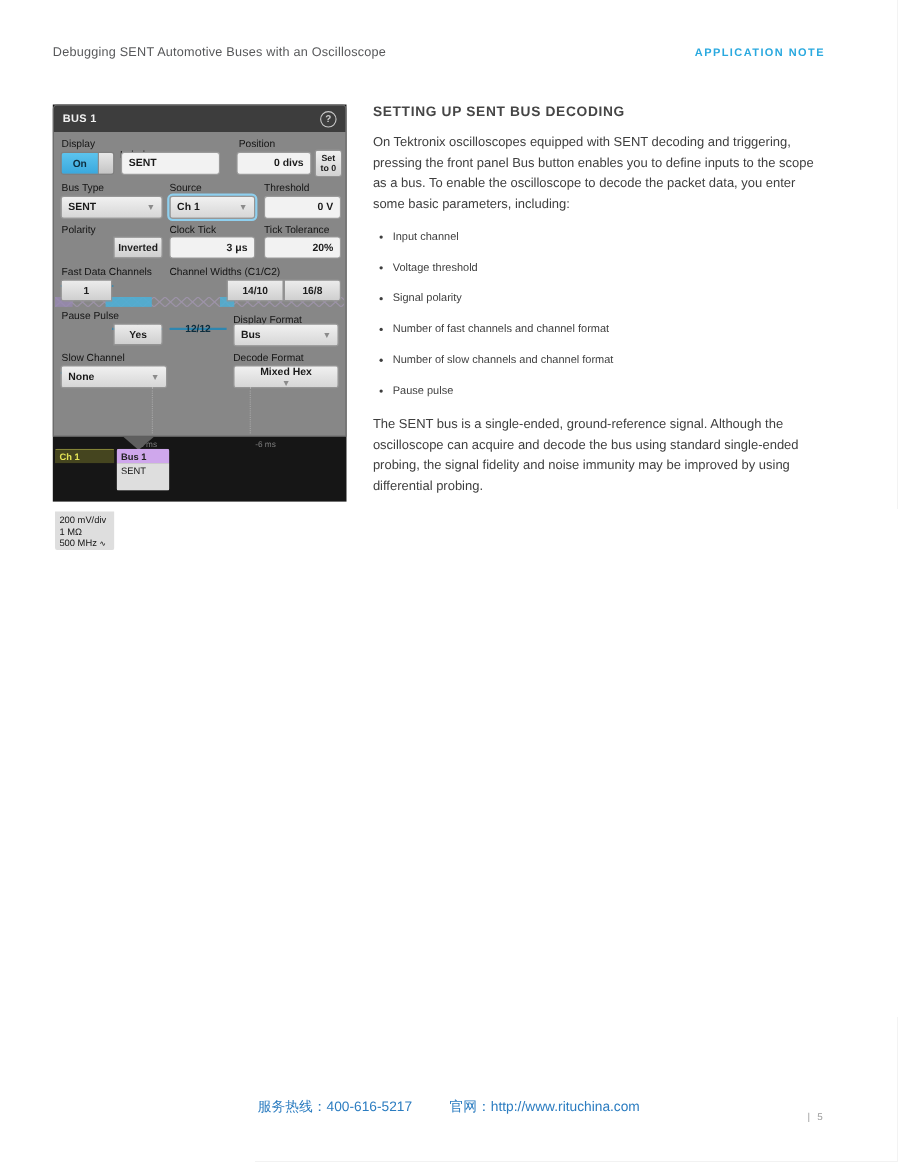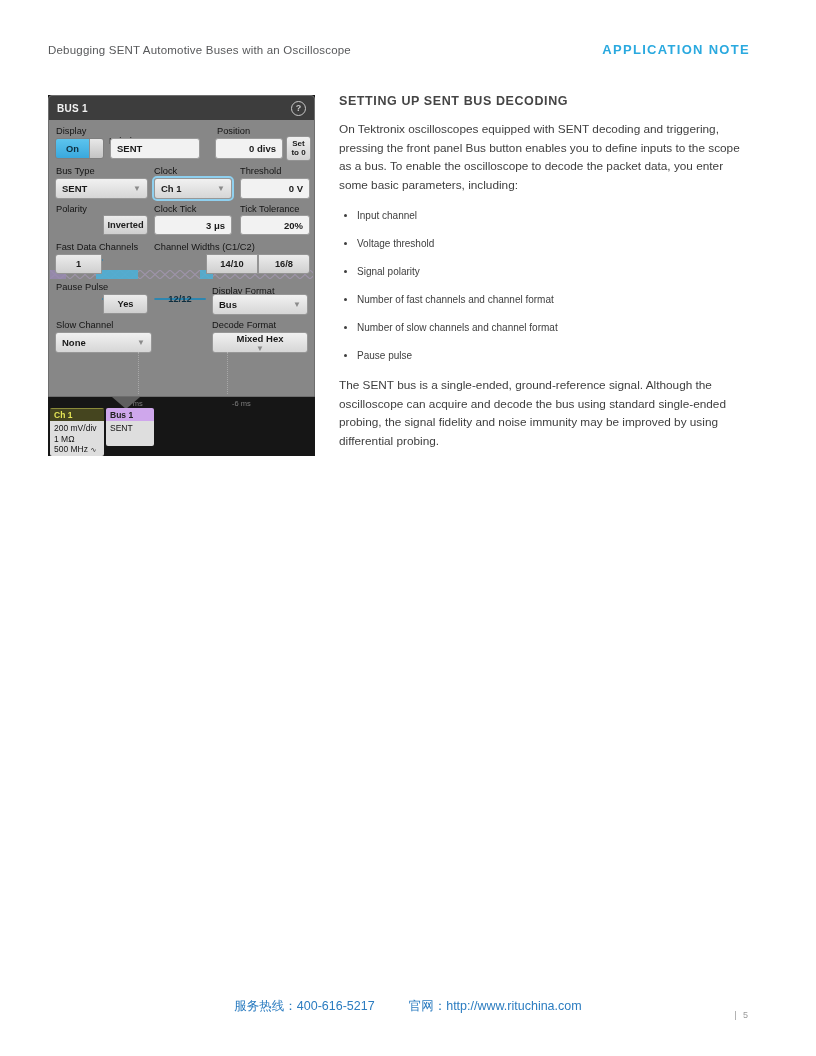--- a/index.html
+++ b/index.html
@@ -6,21 +6,21 @@
   html,body { background:#e9e9e9; }
   body { font-family:"Liberation Sans", sans-serif; }
   .page {
     position:relative; width:816px; height:1056px; background:#ffffff;
     margin:0 auto; overflow:hidden;
   }
 
   
   .hdr { position:absolute; top:42px; left:48px; right:66px; display:flex; justify-content:space-between; align-items:baseline; }
   .hdr-title { font-size:11.5px; color:#57585a; letter-spacing:0.2px; }
-  .hdr-tag { font-size:13px; color:#2aa9df; letter-spacing:1.3px; font-weight:bold; }
+  .hdr-tag { font-size:10px; color:#2aa9df; letter-spacing:1.3px; font-weight:bold; }
 
   
   .article { position:absolute; left:339px; top:94px; width:414px; color:#3e3e3e; }
   .article h2 { font-size:12.5px; font-weight:bold; color:#454545; letter-spacing:0.6px; margin-bottom:12px; }
   .article p { font-size:11.8px; line-height:18.5px; color:#3e3e3e; }
   .article ul { margin:14px 0 10px 18px; }
   .article li { font-size:10px; line-height:15px; margin-bottom:13px; list-style:disc; }
   .article p.outro { margin-top:10px; }
 
   
@@ -55,21 +55,21 @@
 
   
   .strip-label { position:absolute; font-size:7.5px; color:#7d7d7d; top:304px; }
   .pointer { position:absolute; top:302px; left:64px; width:0; height:0; border-left:14px solid transparent; border-right:14px solid transparent; border-top:12px solid #5f5f5f; }
 
   .badge { position:absolute; top:313px; border-radius:2px; overflow:hidden; font-size:8.5px; }
   .badge .bhead { height:13px; display:flex; align-items:center; padding:0 4px; font-weight:bold; }
   .badge .bbody { background:#dedede; color:#141414; padding:2px 4px 3px 4px; line-height:10.5px; }
   .badge-ch1 { left:2px; width:54px; }
   .badge-ch1 .bhead { background:#45451f; color:#e4e455; border-top:1px solid #8a8a3a; }
-  .badge-ch1 .bbody { height:35px; }
+  .badge-ch1 .bbody { height:35px;margin-top:44px; }
   .badge-bus1 { left:58px; width:48px; }
   .badge-bus1 .bhead { background:#cfa7ec; color:#222; }
   .badge-bus1 .bbody { height:25px; }
   .bw-icon { font-size:7px; }
 
   
   .footer { position:absolute; left:0; right:0; top:998px; text-align:center; font-size:12.5px; color:#2b7cc0; }
   .footer .gap { display:inline-block; width:34px; }
   .footer .url { color:#2b7cc0; text-decoration:none; cursor:pointer; }
   .pageno { position:absolute; right:66px; top:1010px; font-size:9px; color:#9a9a9a; letter-spacing:2px; }
@@ -112,21 +112,21 @@
         <span class="on">On</span>
         <span class="knob"></span>
       </div>
       <div class="fld" style="left:61px;top:42px;width:90px;">SENT</div>
       <div class="fld right" style="left:166px;top:42px;width:68px;">0 divs</div>
       <div class="setzero" style="left:237px;top:40px;">
         <span><span>Set</span><br><span>to 0</span></span>
       </div>
 
       <span class="lbl" style="left:7px;top:70px;">Bus Type</span>
-      <span class="lbl" style="left:105px;top:70px;">Clock</span>
+      <span class="lbl" style="left:105px;top:70px;">Source</span>
       <span class="lbl" style="left:191px;top:70px;">Threshold</span>
 
       <div class="dd" style="left:6px;top:82px;width:93px;">
         <span>SENT</span>
         <span class="chev">▼</span>
       </div>
       <div class="dd focus" style="left:105px;top:82px;width:78px;">
         <span>Ch 1</span>
         <span class="chev">▼</span>
       </div>

